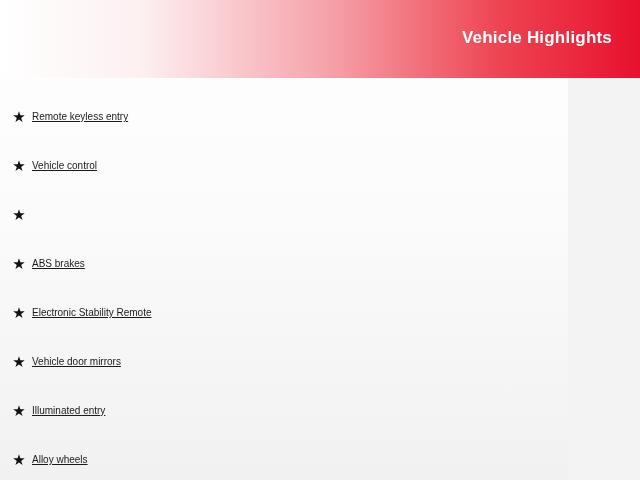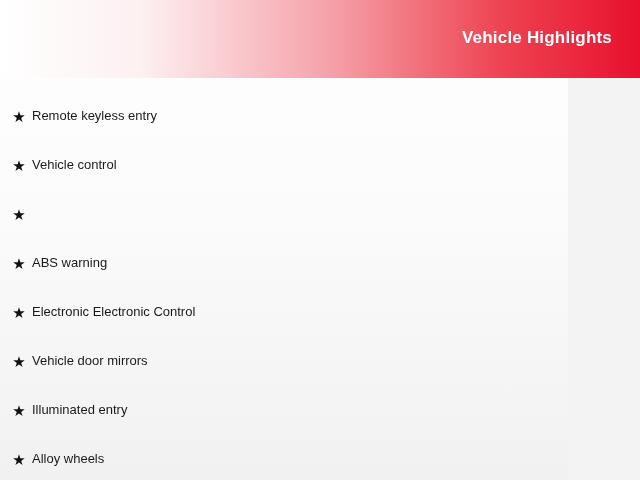--- a/index.html
+++ b/index.html
@@ -53,24 +53,25 @@
   .star-icon {
     width: 22px;
     flex: 0 0 22px;
     color: #111111;
     font-size: 15px;
     line-height: 1;
     text-align: center;
   }
   .feature-label {
     color: #1a1a1a;
-    font-size: 13px;
+    font-size: 10px;
     line-height: 1.1;
     padding-left: 2px;
     white-space: nowrap;
+    text-decoration: underline;
   }
 </style>
 </head>
 <body>
 
 <div class="page">
 
   <div class="header">
     <div class="header-title">Vehicle Highlights</div>
   </div>
@@ -86,26 +87,26 @@
       <span class="star-icon">★</span>
       <span class="feature-label">Vehicle control</span>
     </li>
 
     <li class="feature-item">
       <span class="star-icon">★</span>
     </li>
 
     <li class="feature-item">
       <span class="star-icon">★</span>
-      <span class="feature-label">ABS warning</span>
+      <span class="feature-label">ABS brakes</span>
     </li>
 
     <li class="feature-item">
       <span class="star-icon">★</span>
-      <span class="feature-label">Electronic Electronic Control</span>
+      <span class="feature-label">Electronic Stability Remote</span>
     </li>
 
     <li class="feature-item">
       <span class="star-icon">★</span>
       <span class="feature-label">Vehicle door mirrors</span>
     </li>
 
     <li class="feature-item">
       <span class="star-icon">★</span>
       <span class="feature-label">Illuminated entry</span>

